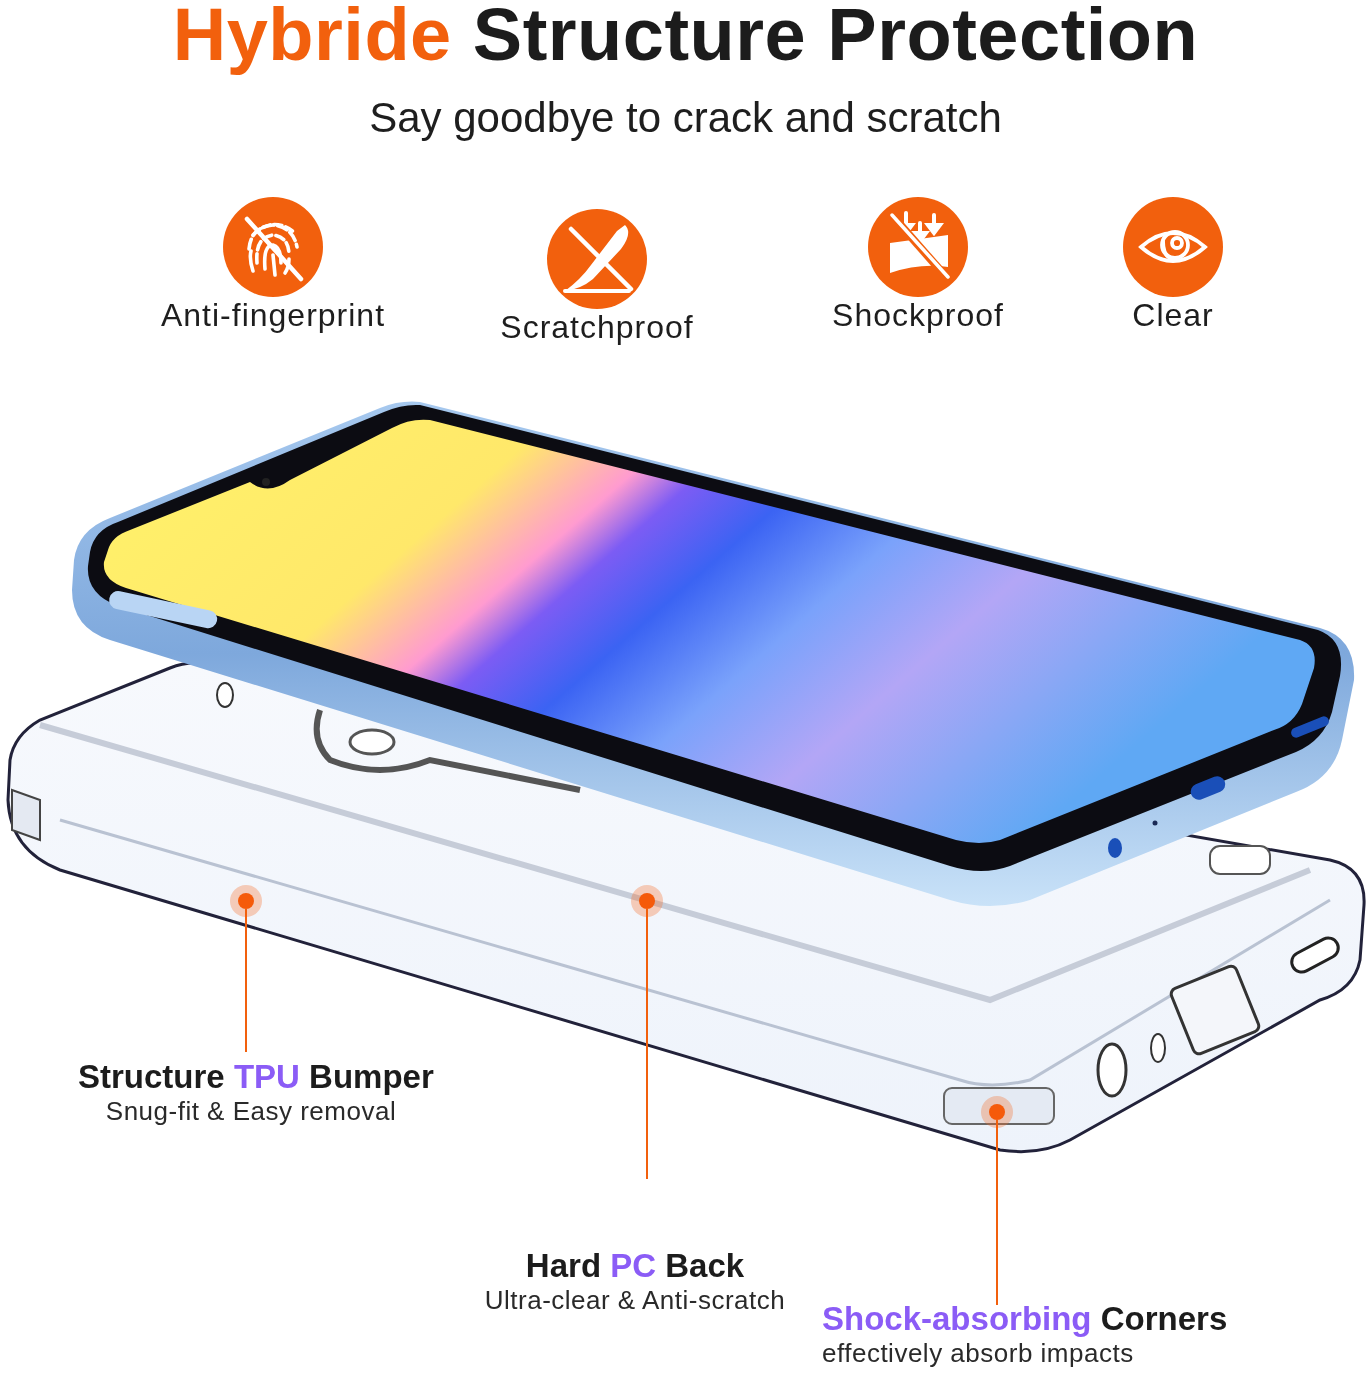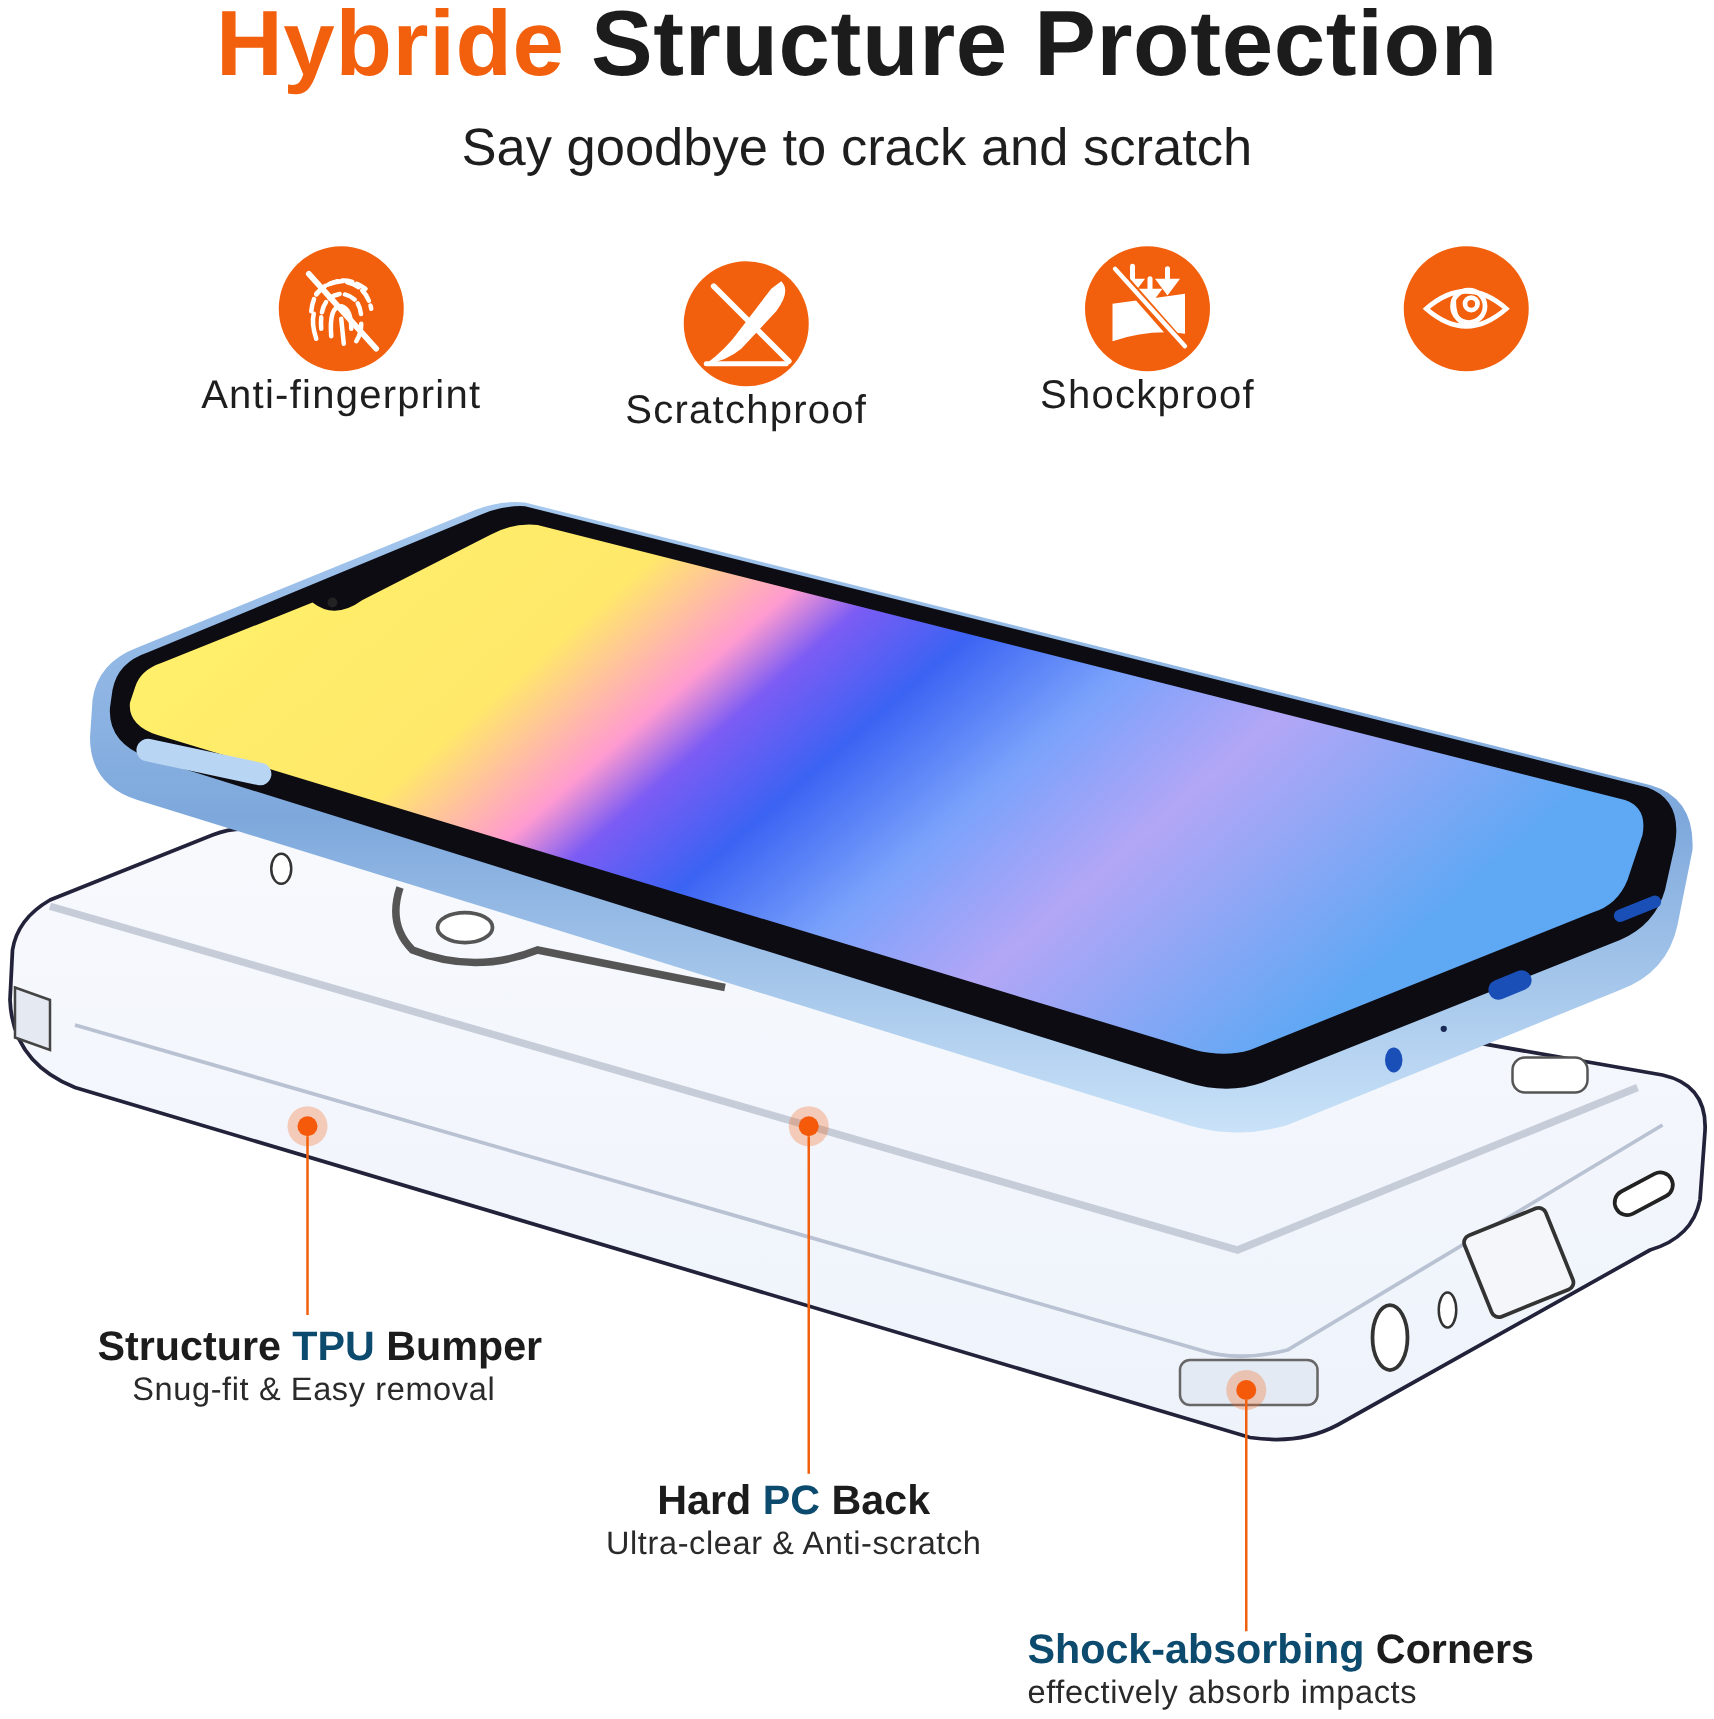--- a/index.html
+++ b/index.html
@@ -7,21 +7,21 @@
   .abs { position:absolute; }
   .title { left:0; top:-8px; width:1371px; text-align:center; font-size:74px; font-weight:bold; letter-spacing:0.5px; white-space:nowrap; }
   .title .accent { color:#f2600d; }
   .title .rest { color:#1c1c1c; }
   .subtitle { left:0; top:94px; width:1371px; text-align:center; font-size:42px; color:#1e1e1e; }
   .feature { width:300px; text-align:center; }
   .feature .badge { width:100px; height:100px; border-radius:50%; background:#f2600d; margin:0 auto; position:relative; }
   .feature .badge svg { position:absolute; left:0; top:0; width:100px; height:100px; }
   .feature .label { margin-top:0; font-size:32px; color:#1e1e1e; letter-spacing:1px; white-space:nowrap; }
   .callout-title { font-size:33px; font-weight:bold; white-space:nowrap; color:#1c1c1c; }
-  .callout-title .accent { color:#0c4a6e; }
+  .callout-title .accent { color:#8b5cf6; }
   .callout-sub { font-size:26px; color:#2a2a2a; white-space:nowrap; letter-spacing:0.5px; }
   .dot { width:16px; height:16px; border-radius:50%; background:#f55a0a; box-shadow:0 0 0 8px rgba(245,110,40,0.32); }
   .leader { width:2px; background:#f2600d; }
 </style>
 </head>
 <body>
 
 <div class="abs title">
   <span class="accent">Hybride</span>
   <span class="rest">Structure Protection</span>
@@ -76,20 +76,21 @@
 
 <div class="abs feature" style="left:1023px; top:197px;">
   <div class="badge">
     <svg viewBox="0 0 100 100" fill="none" stroke="#fff" stroke-width="3.8" stroke-linecap="round">
       <path d="M18 50 Q50 22 82 50 Q50 78 18 50 Z"></path>
       <circle cx="52" cy="48" r="13"></circle>
       <circle cx="54" cy="46" r="5"></circle>
       <path d="M40 44 Q40 60 50 62"></path>
     </svg>
   </div>
+  <div class="label">Clear</div>
 </div>
 
 <svg class="abs" style="left:0; top:380px;" width="1371" height="820" viewBox="0 380 1371 820">
   <defs>
     <linearGradient id="screenGrad" x1="0" y1="0" x2="1" y2="0.4">
       <stop offset="0" stop-color="#fff36a"></stop>
       <stop offset="0.32" stop-color="#ffe86a"></stop>
       <stop offset="0.42" stop-color="#ff9bd0"></stop>
       <stop offset="0.47" stop-color="#7c5cf4"></stop>
       <stop offset="0.55" stop-color="#3b63f3"></stop>
@@ -147,21 +148,21 @@
 <div class="abs dot" style="left:989px; top:1104px;"></div>
 <div class="abs leader" style="left:996px; top:1120px; height:185px;"></div>
 
 <div class="abs" style="left:78px; top:1058px; width:346px; text-align:center;">
   <div class="callout-title">
     <span>Structure </span><span class="accent">TPU</span><span> Bumper</span>
   </div>
   <div class="callout-sub">Snug-fit &amp; Easy removal</div>
 </div>
 
-<div class="abs" style="left:470px; top:1181px; width:330px; text-align:center;">
+<div class="abs" style="left:470px; top:1247px; width:330px; text-align:center;">
   <div class="callout-title">
     <span>Hard </span><span class="accent">PC</span><span> Back</span>
   </div>
   <div class="callout-sub">Ultra-clear &amp; Anti-scratch</div>
 </div>
 
 <div class="abs" style="left:822px; top:1300px; width:490px; text-align:left;">
   <div class="callout-title">
     <span class="accent">Shock-absorbing</span><span> Corners</span>
   </div>

